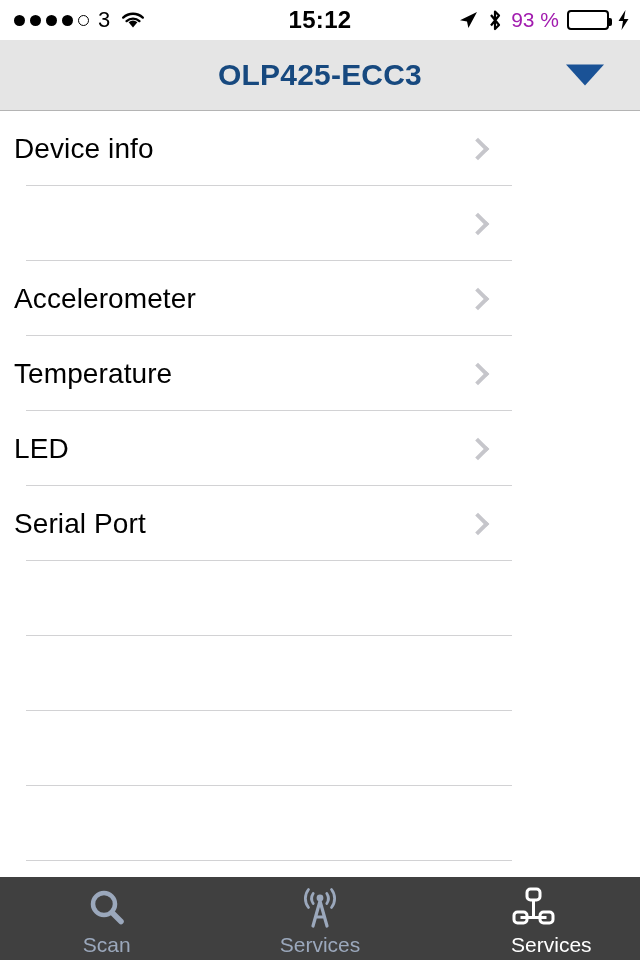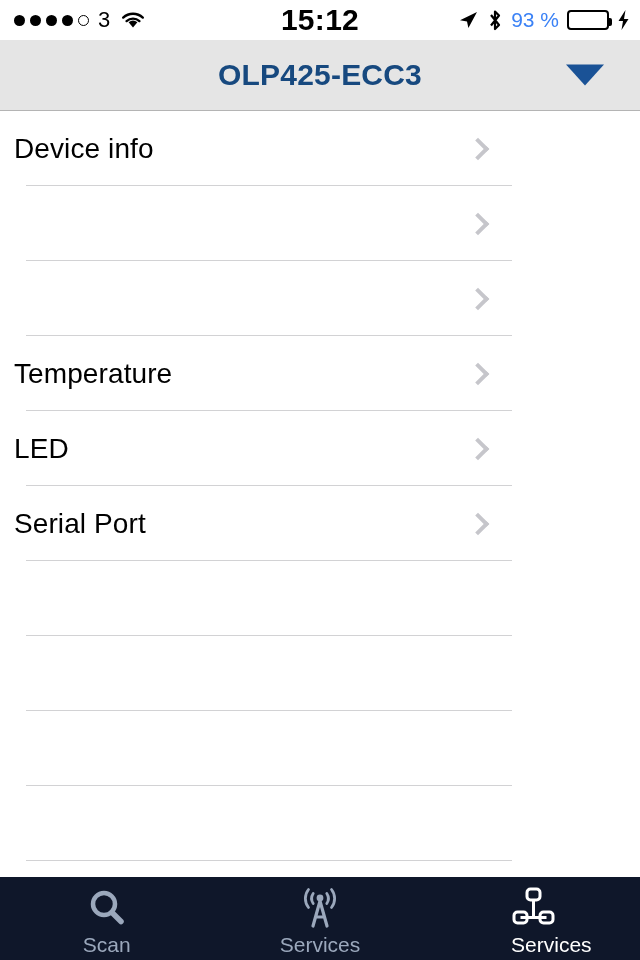--- a/index.html
+++ b/index.html
@@ -22,27 +22,27 @@
   }
   .dots{ display:flex; align-items:center; gap:5px; }
   .dot{ width:11px; height:11px; border-radius:50%; background:#000; }
   .dot.hollow{ background:transparent; border:1.5px solid #000; width:11px; height:11px; }
   .carrier{ font-size:22px; color:#000; margin-left:3px; letter-spacing:0; }
   .wifi{ margin-left:4px; display:block; }
 
   .sb-center{
     position:absolute; left:0; top:0; width:640px; height:40px;
     display:flex; align-items:center; justify-content:center;
-    font-size:30px; font-weight:bold; color:#000; letter-spacing:0.3px;
+    font-size:24px; font-weight:bold; color:#000; letter-spacing:0.3px;
   }
   .sb-right{
     position:absolute; right:10px; top:0; height:40px;
     display:flex; align-items:center; gap:8px;
   }
-  .batt-pct{ font-size:21px; color:#3b82f6; }
+  .batt-pct{ font-size:21px; color:#a21caf; }
   .battery{
     position:relative; width:42px; height:20px;
     border:2px solid #000; border-radius:4px; padding:2px;
   }
   .battery:after{
     content:""; position:absolute; right:-5px; top:6px;
     width:3px; height:8px; background:#000; border-radius:0 2px 2px 0;
   }
   .batt-fill{ height:100%; background:#36D74E; border-radius:1px; }
 
@@ -89,21 +89,21 @@
     width:16px; height:16px;
     border-top:4px solid #c6c6cb;
     border-right:4px solid #c6c6cb;
     transform:translateY(-50%) rotate(45deg);
   }
   .row.empty .row-label{ visibility:hidden; }
 
   
   .tabbar{
     position:absolute; left:0; bottom:0; width:640px; height:83px;
-    background:#0f172a;
+    background:#404040;
     display:flex;
   }
   .tab{
     flex:1; display:flex; flex-direction:column;
     align-items:center; justify-content:flex-start;
     padding-top:8px; cursor:pointer;
   }
   .tab-icon{ height:46px; display:flex; align-items:center; justify-content:center; }
   .tab-label{ font-size:21px; margin-top:2px; }
   .tab.inactive .tab-label{ color:#9BA8BC; }
@@ -161,20 +161,21 @@
     <div class="row">
       <span class="row-label">Device info</span>
       <span class="row-chevron"></span>
     </div>
 
     <div class="row">
       <span class="row-chevron"></span>
     </div>
 
     <div class="row">
+      <span class="row-label">Accelerometer</span>
       <span class="row-chevron"></span>
     </div>
 
     <div class="row">
       <span class="row-label">Temperature</span>
       <span class="row-chevron"></span>
     </div>
 
     <div class="row">
       <span class="row-label">LED</span>

